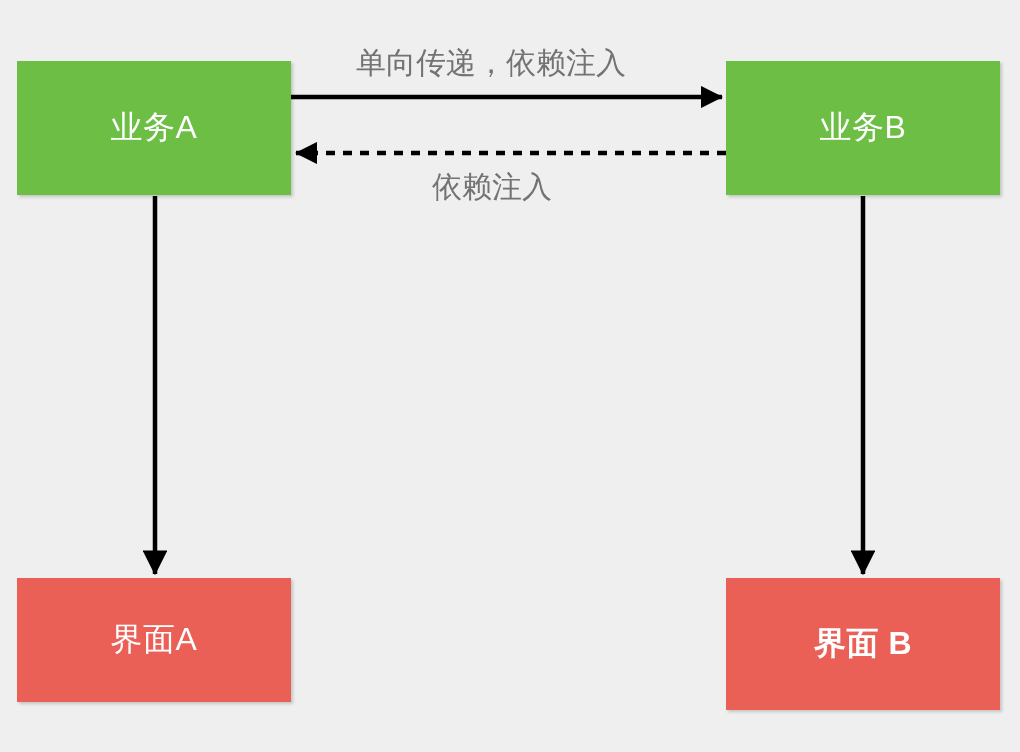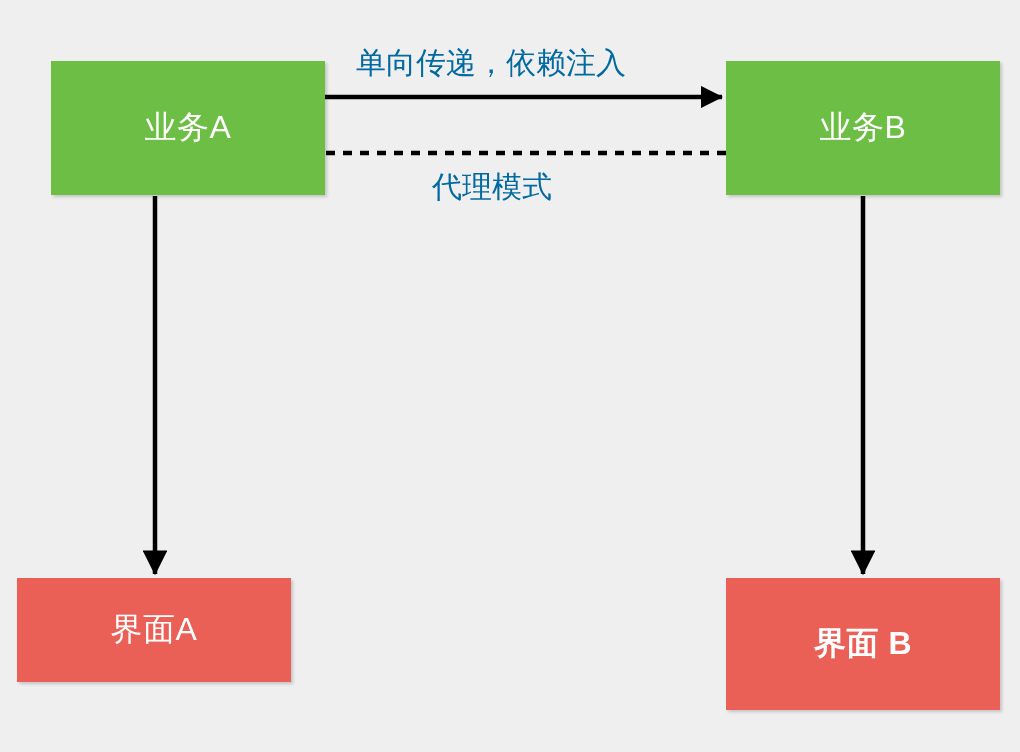--- a/index.html
+++ b/index.html
@@ -30,29 +30,29 @@
     font-size: 32px;
     font-weight: 300;
     letter-spacing: 0.5px;
     box-shadow: 2px 2px 3px rgba(0,0,0,0.18);
     box-sizing: border-box;
     user-select: none;
   }
   .node.green { background: #6cbe45; }
   .node.red   { background: #ea6057; }
 
-  #node-business-a { left: 17px;  top: 61px;  width: 274px; height: 134px; margin-left: 34px; }
+  #node-business-a { left: 17px;  top: 61px;  width: 274px; height: 134px; }
   #node-business-b { left: 726px; top: 61px;  width: 274px; height: 134px; text-align: center; }
-  #node-ui-a       { left: 17px;  top: 578px; width: 274px; height: 104px; }
+  #node-ui-a       { left: 17px;  top: 578px; width: 274px; height: 124px; }
   #node-ui-b       { left: 726px; top: 578px; width: 274px; height: 132px; font-weight: bold; }
 
   
   .edge-label {
     position: absolute;
-    color: #0369a1;
+    color: #737373;
     font-size: 30px;
     font-weight: 400;
     white-space: nowrap;
     user-select: none;
   }
   #label-forward { left: 356px; top: 43px; }
   #label-reverse { left: 432px; top: 167px; }
 
   
   #connectors {
@@ -102,15 +102,15 @@
   <div id="node-ui-a" class="node red">
     <span>界面A</span>
   </div>
 
   <div id="node-ui-b" class="node red">
     <span>界面 B</span>
   </div>
 
   <div id="label-forward" class="edge-label">单向传递，依赖注入</div>
 
-  <div id="label-reverse" class="edge-label">代理模式</div>
+  <div id="label-reverse" class="edge-label">依赖注入</div>
 
 </div>
 
 </body></html>

